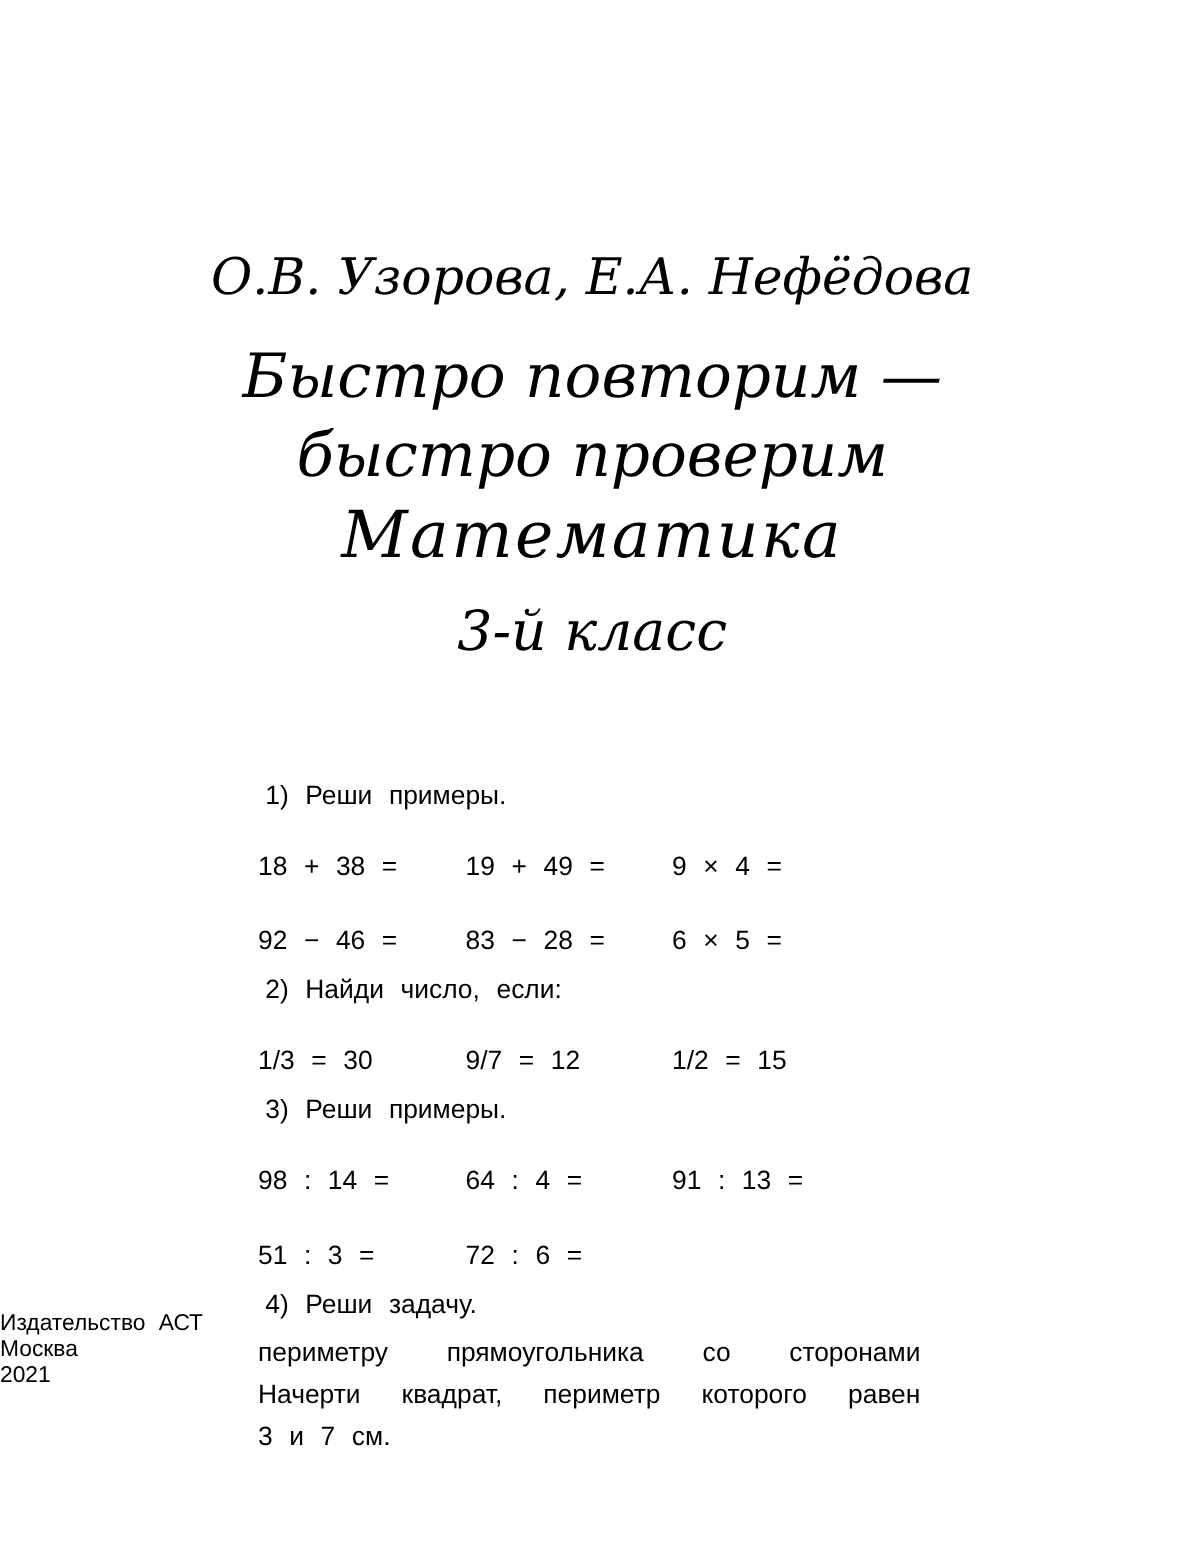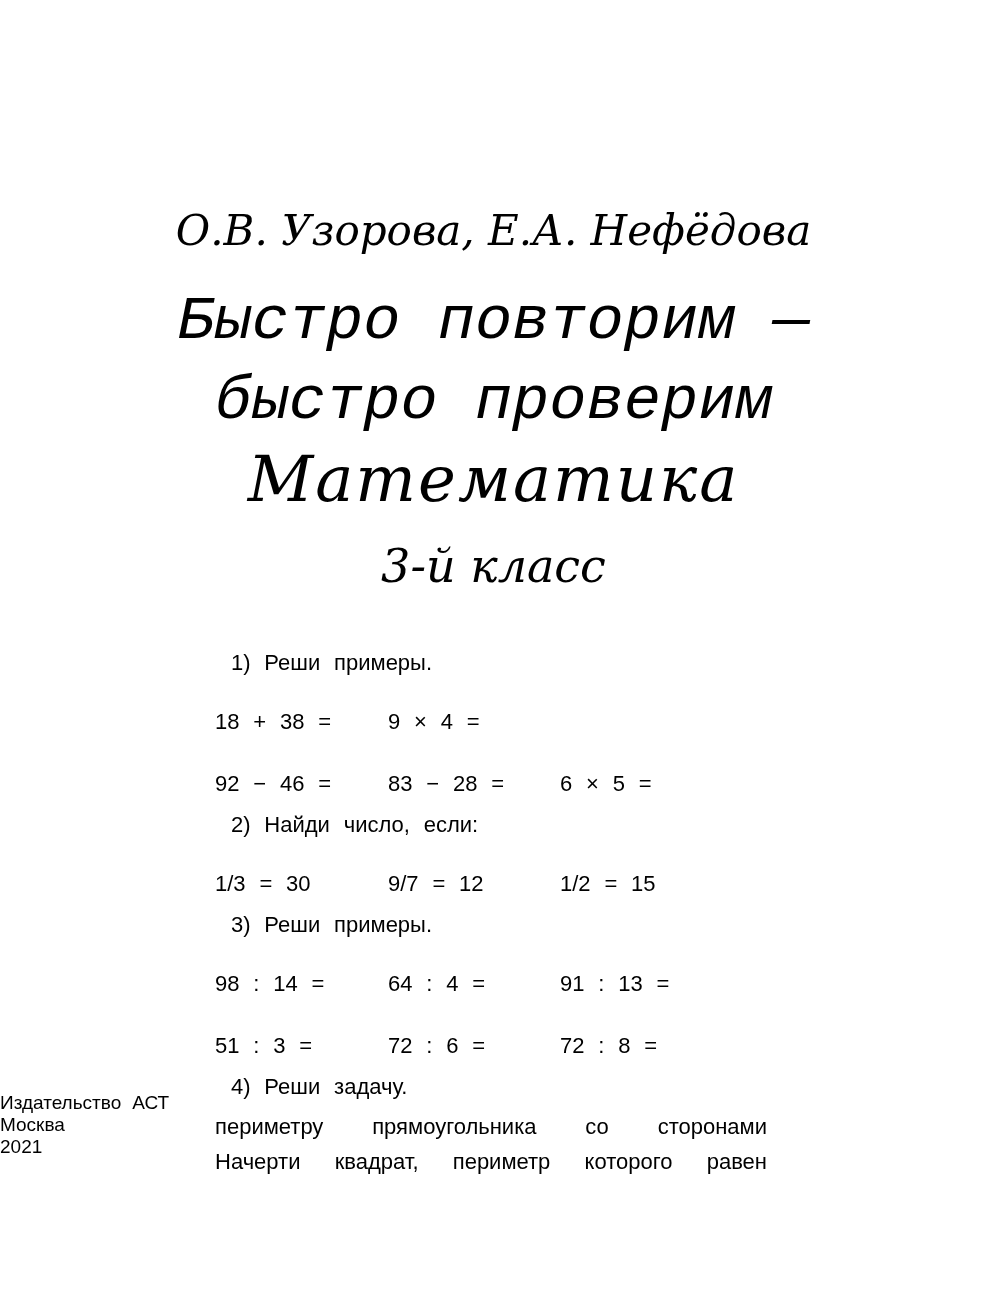--- a/index.html
+++ b/index.html
@@ -15,30 +15,30 @@
   }
 
   
   .title-block {
     position: absolute; top: 206px; left: 0; width: 987px;
     text-align: center;
     font-family: "DejaVu Serif", serif;
     font-style: italic;
   }
   .authors   { font-size: 42px; line-height: 1.2; margin-bottom: 26px; }
-  .title-script { font-size: 62px; line-height: 1.28; white-space: nowrap; font-family: Liberation Mono, monospace; }
-  .subject   { font-size: 64px; line-height: 1.15; margin-top: 2px; letter-spacing: 2px; white-space: nowrap; }
+  .title-script { font-size: 51px; line-height: 1.28; white-space: nowrap; }
+  .subject   { font-size: 54px; line-height: 1.15; margin-top: 2px; letter-spacing: 2px; white-space: nowrap; }
   .grade     { font-size: 46px; line-height: 1.2; margin-top: 22px; }
 
   
   .exercises {
     position: absolute; left: 215px; top: 640px; width: 552px;
     font-size: 22px; word-spacing: 0.35em;
   }
-  .ex-label { line-height: 30px; margin: 8px 16px 7px; }
+  .ex-label { line-height: 30px; margin: 8px 6px 7px; }
   .ex-row {
     display: grid;
     grid-template-columns: 173px 172px 207px;
     line-height: 37px;
     white-space: nowrap;
     margin-top: 25px;
   }
   .task { margin-top: 6px; line-height: 35px; }
   .task-line.just { text-align: justify; text-align-last: justify; }
 
@@ -60,20 +60,21 @@
     <div class="title-script">быстро проверим</div>
     <div class="subject">Математика</div>
     <div class="grade">3-й класс</div>
   </div>
 
   <div class="exercises">
 
     <div class="ex-label">1) Реши примеры.</div>
     <div class="ex-row">
       <span class="cell">18 + 38 =</span>
+      <span class="cell">19 + 49 =</span>
       <span class="cell">9 × 4 =</span>
     </div>
     <div class="ex-row">
       <span class="cell">92 − 46 =</span>
       <span class="cell">83 − 28 =</span>
       <span class="cell">6 × 5 =</span>
     </div>
 
     <div class="ex-label">2) Найди число, если:</div>
     <div class="ex-row">
@@ -84,27 +85,27 @@
 
     <div class="ex-label">3) Реши примеры.</div>
     <div class="ex-row">
       <span class="cell">98 : 14 =</span>
       <span class="cell">64 : 4 =</span>
       <span class="cell">91 : 13 =</span>
     </div>
     <div class="ex-row">
       <span class="cell">51 : 3 =</span>
       <span class="cell">72 : 6 =</span>
-      <span class="cell">72 : 8 =</span>
     </div>
 
     <div class="ex-label">4) Реши задачу.</div>
     <div class="task">
       <div class="task-line just">периметру прямоугольника со сторонами</div>
       <div class="task-line just">Начерти квадрат, периметр которого равен</div>
+      <div class="task-line">3 и 7 см.</div>
     </div>
 
   </div>
 
   <div class="publisher">
     <div>Издательство АСТ</div>
     <div>Москва</div>
     <div>2021</div>
   </div>
 

